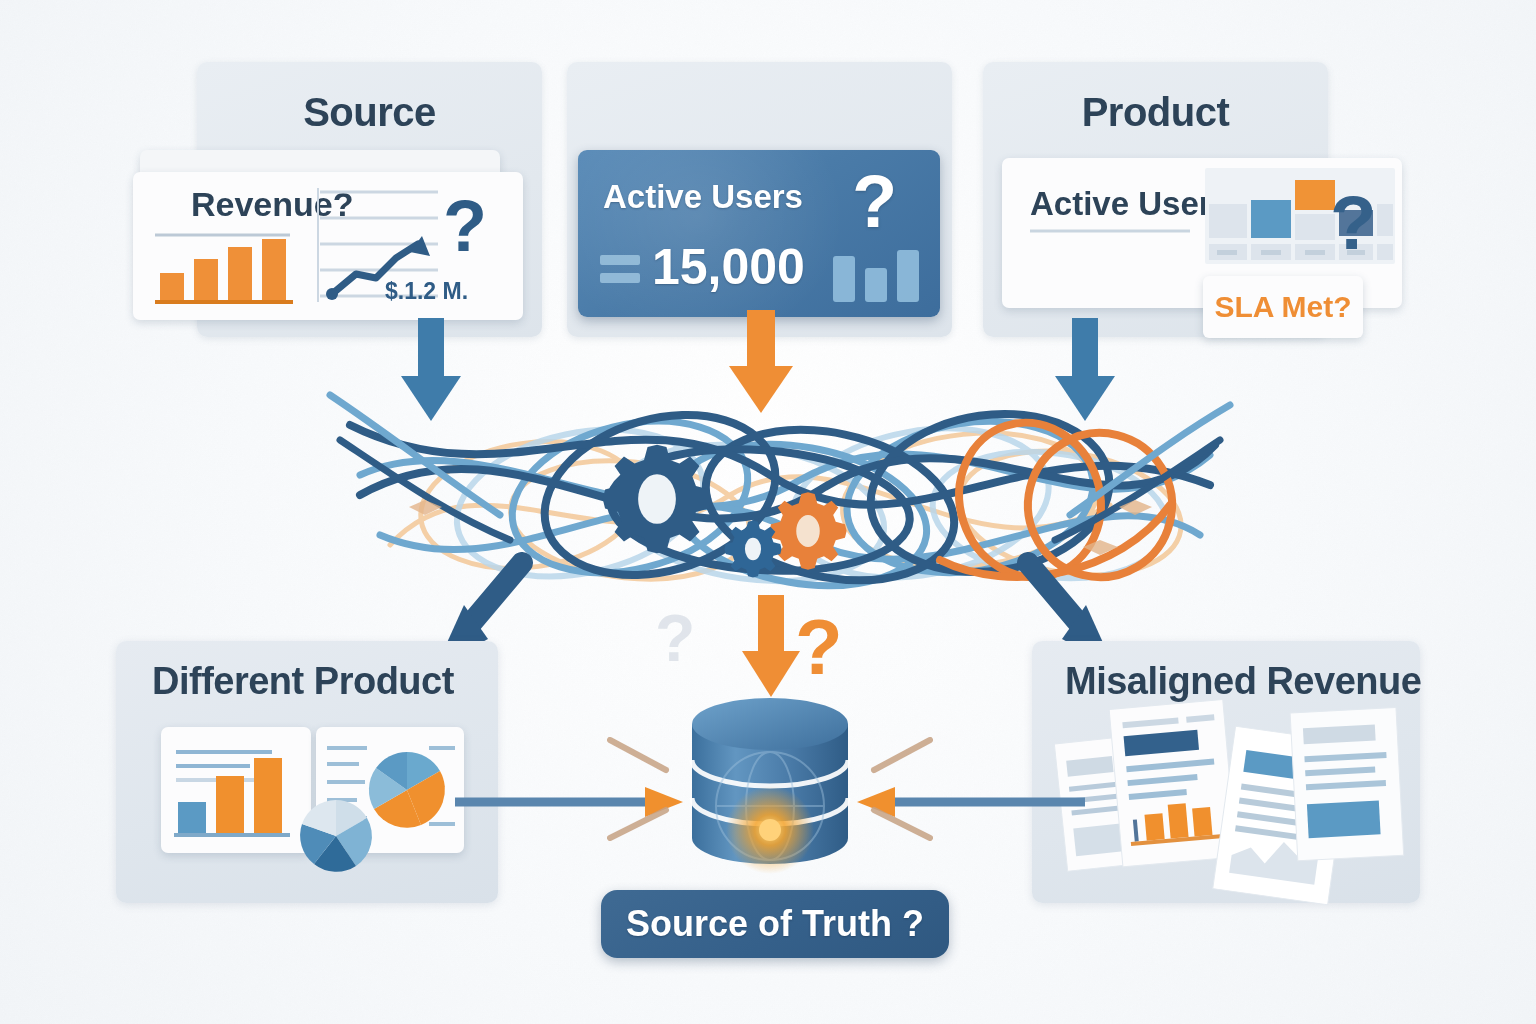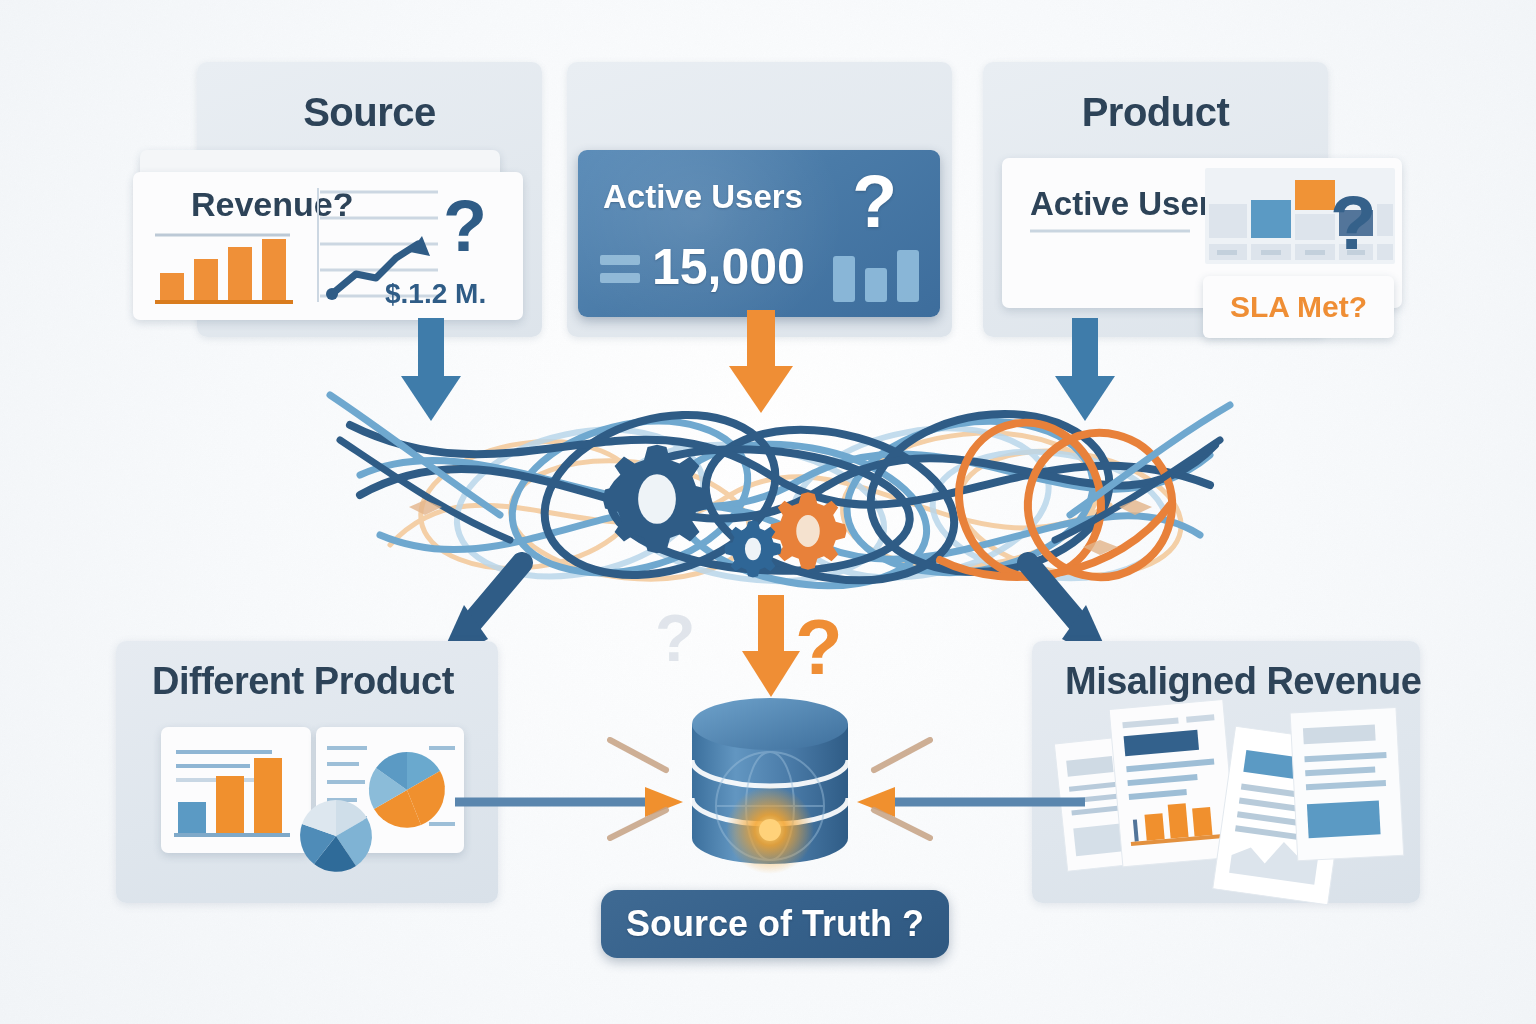--- a/index.html
+++ b/index.html
@@ -58,21 +58,21 @@
     letter-spacing: -0.5px;
   }
   
   #finance-metric-label {
     position: absolute;
     font-size: 34px; font-weight: bold; color: #2d4358;
     white-space: nowrap;
   }
   #finance-value {
     position: absolute;
-    font-size: 28px; font-weight: bold; color: #2f5c86;
+    font-size: 23px; font-weight: bold; color: #2f5c86;
     white-space: nowrap;
   }
   
   #ops-panel {
     position: absolute;
     border-radius: 9px;
     background: linear-gradient(145deg, #5b8cb8 0%, #4a7ba8 45%, #3d6d9c 100%);
     box-shadow: 0 4px 11px rgba(45,70,100,.33);
     overflow: hidden;
   }
@@ -221,21 +221,21 @@
     <g fill="#c3d0dc">
       <rect x="12" y="82" width="20" height="5"></rect>
       <rect x="56" y="82" width="20" height="5"></rect>
       <rect x="100" y="82" width="20" height="5"></rect>
       <rect x="142" y="82" width="18" height="5"></rect>
     </g>
   </svg>
 
   <div class="abs" style="left:1330px; top:185px; font-size:76px; font-weight:bold; color:#35618a; line-height:1;">?</div>
 
-  <div id="sla-badge" style="left:1203px; top:276px; width:191px; height:62px;">
+  <div id="sla-badge" style="left:1203px; top:276px; width:160px; height:62px;">
     <span>SLA Met?</span>
   </div>
 
   <svg style="left:398px; top:318px;" width="74" height="105" viewBox="0 0 74 105">
     <rect x="20" y="0" width="26" height="62" fill="#3f7caa"></rect>
     <polygon points="3,58 63,58 33,103" fill="#3f7caa"></polygon>
   </svg>
 
   <svg style="left:725px; top:310px;" width="80" height="105" viewBox="0 0 80 105">
     <rect x="22" y="0" width="28" height="60" fill="#ef8e35"></rect>

